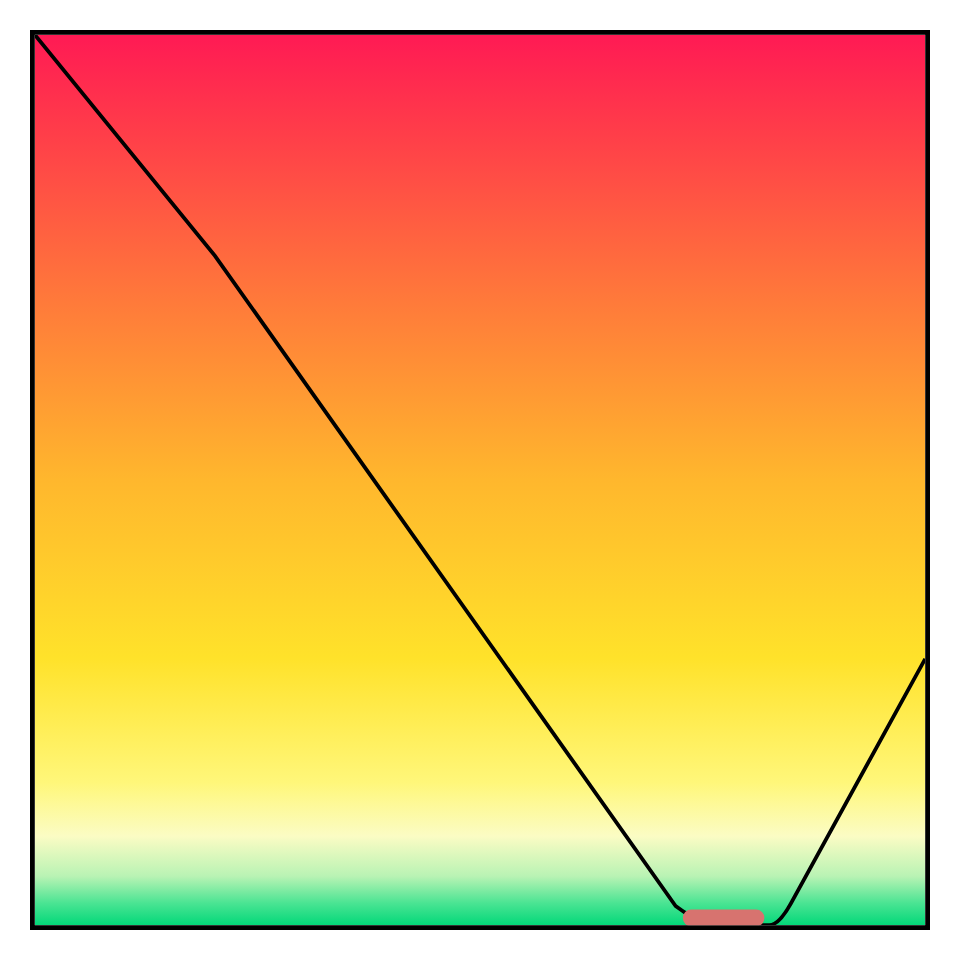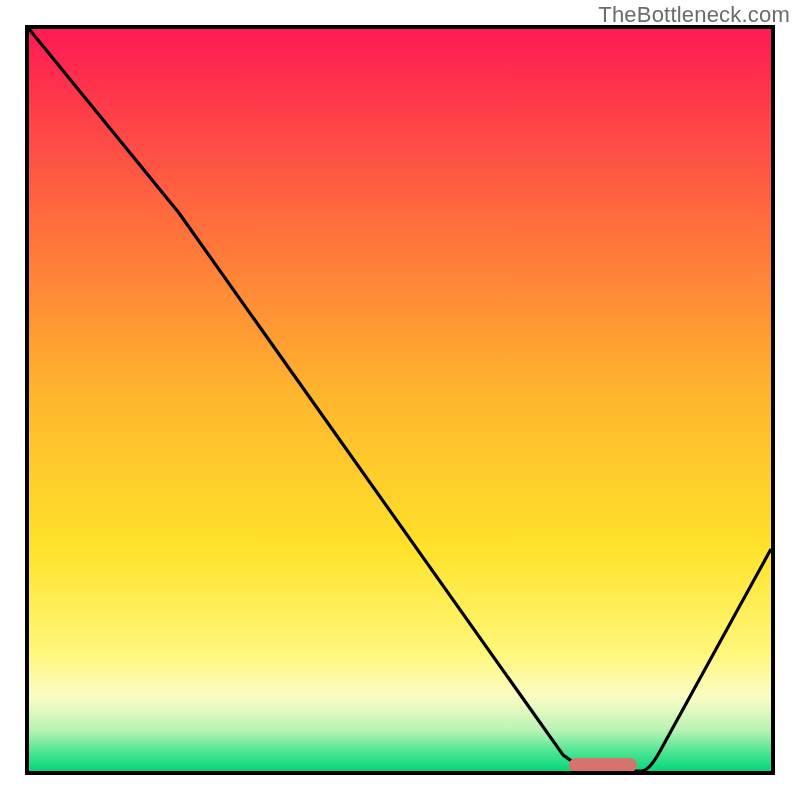--- a/index.html
+++ b/index.html
@@ -52,21 +52,20 @@
     inset: 0;
     width: 100%;
     height: 100%;
   }
 </style>
 </head>
 <body>
 
 <div class="chart-wrap">
 
-  <div class="watermark">TheBottleneck.com</div>
 
   <div class="plot-area">
 
     <svg class="gradient-bg" viewBox="0 0 742 742" preserveAspectRatio="none">
       <defs>
         <linearGradient id="heat" x1="0" y1="0" x2="0" y2="1">
           <stop offset="0%" stop-color="#ff1a54"></stop>
           <stop offset="10%" stop-color="#ff3a4a"></stop>
           <stop offset="30%" stop-color="#ff7a3a"></stop>
           <stop offset="50%" stop-color="#ffb72d"></stop>

